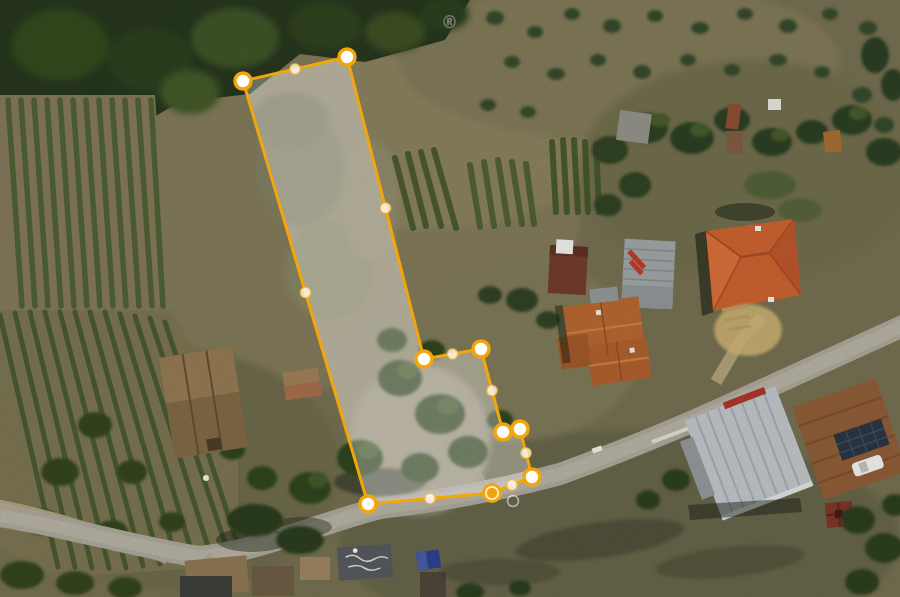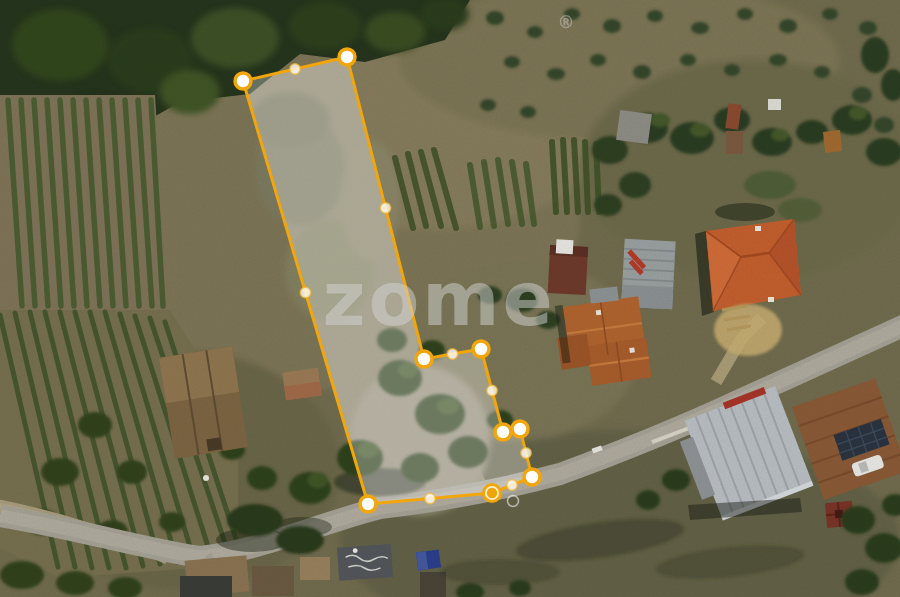--- a/index.html
+++ b/index.html
@@ -329,16 +329,15 @@
       <circle cx="503" cy="432" r="8" fill="#FFFFFF" stroke="#F2A60B" stroke-width="3.5"></circle>
       <circle cx="520" cy="429" r="8" fill="#FFFFFF" stroke="#F2A60B" stroke-width="3.5"></circle>
       <circle cx="532" cy="477" r="8" fill="#FFFFFF" stroke="#F2A60B" stroke-width="3.5"></circle>
       <circle cx="492" cy="493" r="10" fill="#F2A60B"></circle>
       <circle cx="492" cy="493" r="7" fill="#FFF1CC"></circle>
       <circle cx="492" cy="493" r="5.2" fill="#EFA40A"></circle>
       <circle cx="368" cy="504" r="8" fill="#FFFFFF" stroke="#F2A60B" stroke-width="3.5"></circle>
     </svg>
 
   <div class="watermark">
-    <span>zome</span>
       <span class="rmark">®</span>
   </div>
 </div>
 
 </body></html>

